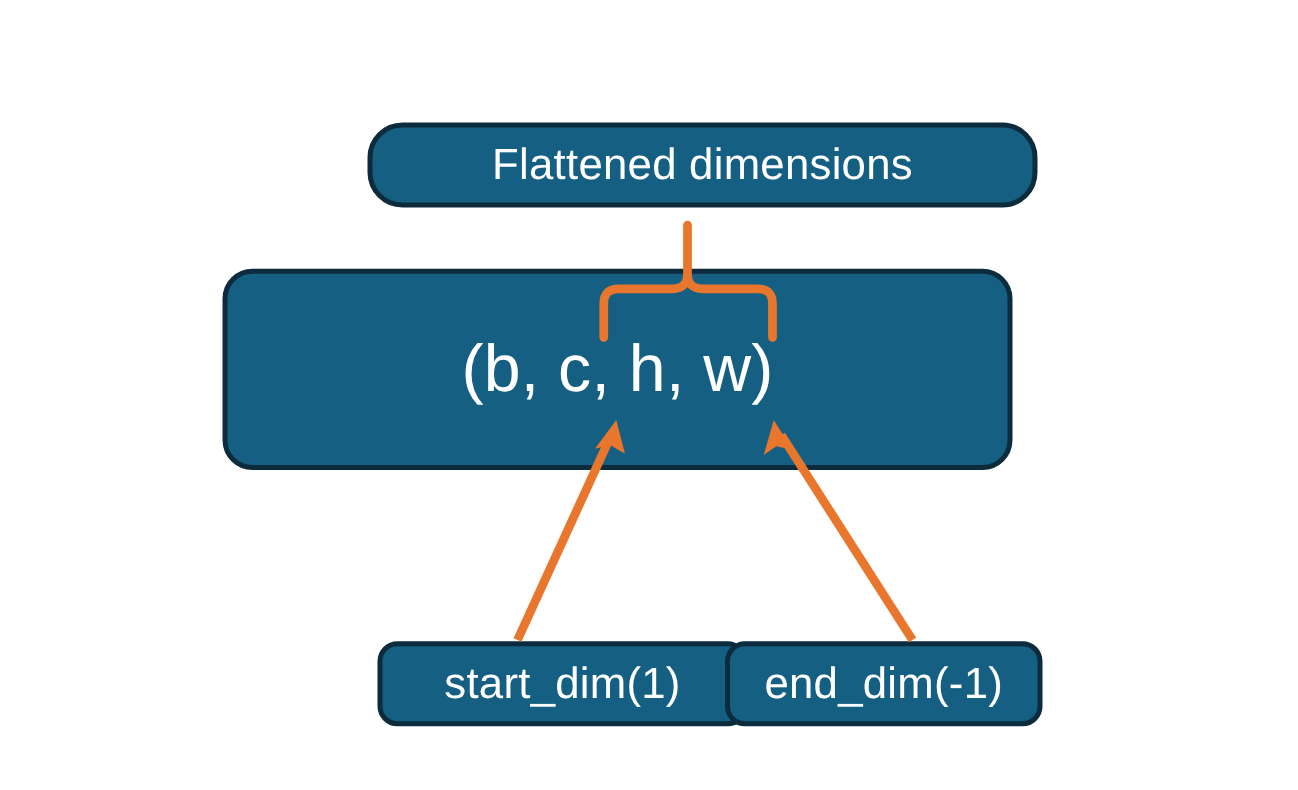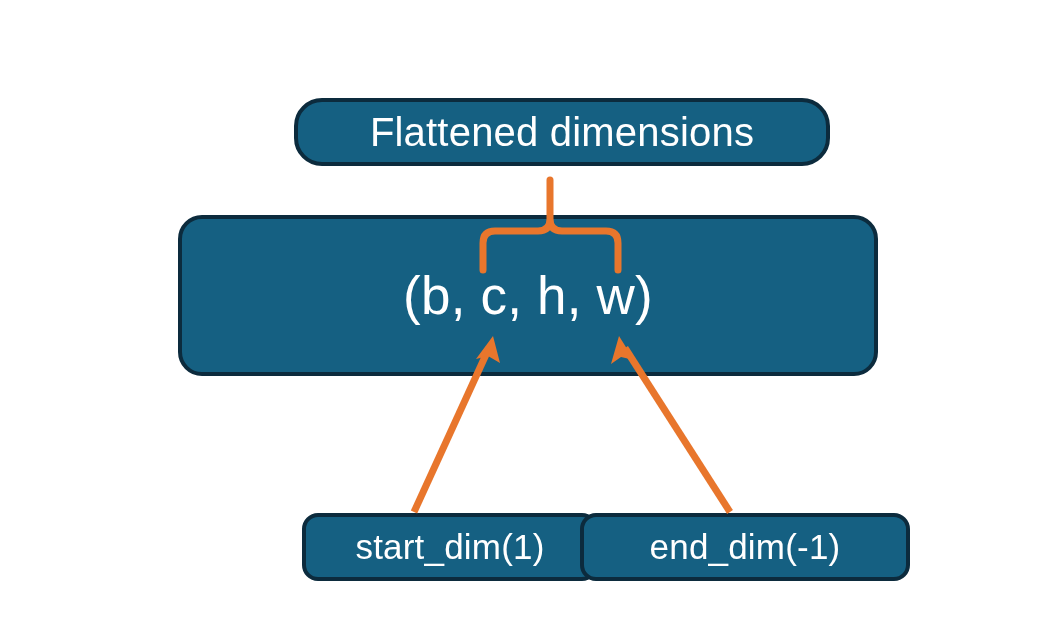--- a/index.html
+++ b/index.html
@@ -31,43 +31,43 @@
     letter-spacing: 0.2px;
     white-space: nowrap;
     z-index: 1;
   }
   #node-flattened {
     left: 294px;
     top: 98px;
     width: 536px;
     height: 68px;
     border-radius: 28px;
-    font-size: 40px;
+    font-size: 35px;
   }
   #node-shape {
     left: 178px;
     top: 215px;
-    width: 700px;
+    width: 632px;
     height: 161px;
     border-radius: 24px;
     font-size: 53px;
   }
   #node-start-dim {
     left: 268px;
     top: 513px;
     width: 296px;
     height: 68px;
     border-radius: 16px;
     font-size: 35px;
     margin-left: 34px;
   }
   #node-end-dim {
     left: 580px;
     top: 513px;
-    width: 330px;
+    width: 254px;
     height: 68px;
     border-radius: 16px;
     font-size: 35px;
   }
   .shape-label {
     position: relative;
     z-index: 3;
   }
   #overlay {
     position: absolute;

